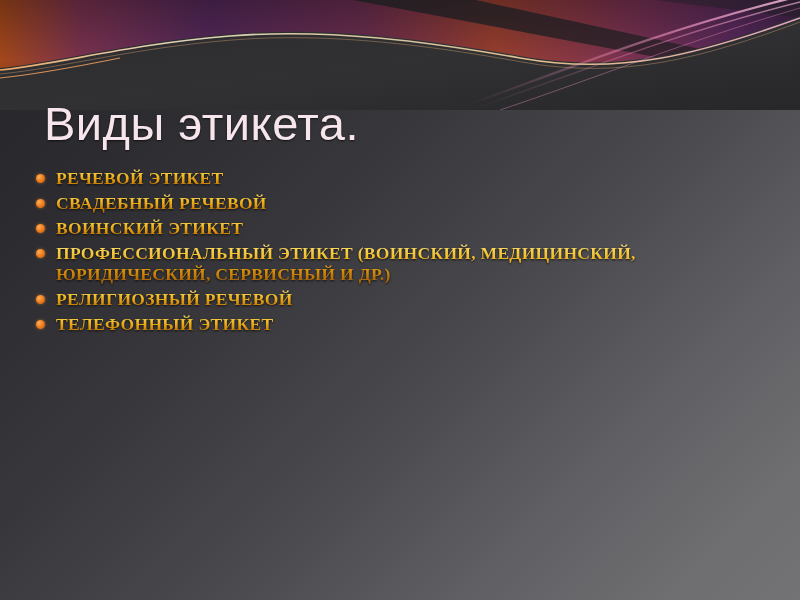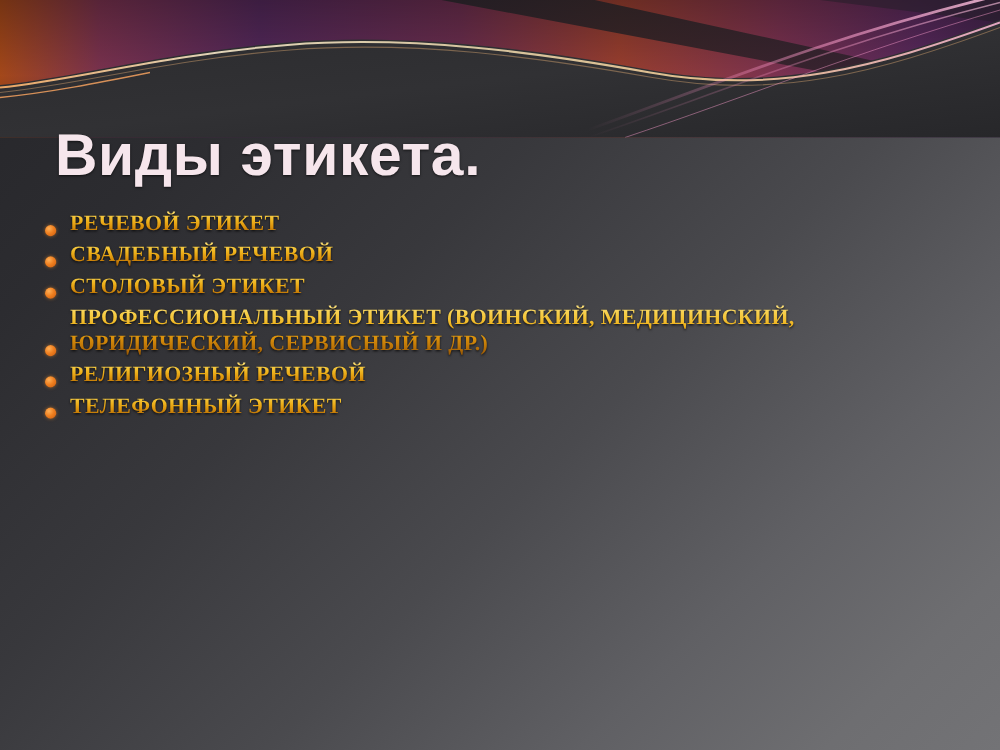--- a/index.html
+++ b/index.html
@@ -36,38 +36,38 @@
     overflow: hidden;
   }
   .band svg { display: block; }
 
   
   .title {
     position: absolute;
     left: 44px;
     top: 96px;
     font-size: 47px;
-    font-weight: 700;
+    font-weight: 400;
     letter-spacing: 0.5px;
     color: #f6e6ec;
     white-space: nowrap;
     text-shadow: 0 1px 2px rgba(0,0,0,.65);
   }
 
   
   .list {
     position: absolute;
     left: 36px;
     top: 168px;
     width: 700px;
   }
 
   .item {
     display: flex;
-    align-items: flex-end;
+    align-items: flex-start;
     margin-bottom: 4px;
   }
 
   .bullet {
     flex: 0 0 auto;
     width: 9px;
     height: 9px;
     border-radius: 50%;
     margin-top: 6px;
     margin-right: 11px;
@@ -175,21 +175,21 @@
     </div>
 
 
     <div class="item">
       <span class="bullet"></span>
       <span class="item-text">СВАДЕБНЫЙ РЕЧЕВОЙ</span>
     </div>
 
     <div class="item">
       <span class="bullet"></span>
-      <span class="item-text">СТОЛОВЫЙ ЭТИКЕТ</span>
+      <span class="item-text">ВОИНСКИЙ ЭТИКЕТ</span>
     </div>
 
 
 
     <div class="item">
       <span class="bullet"></span>
       <span class="item-text">ПРОФЕССИОНАЛЬНЫЙ ЭТИКЕТ (ВОИНСКИЙ, МЕДИЦИНСКИЙ, ЮРИДИЧЕСКИЙ, СЕРВИСНЫЙ И ДР.)</span>
     </div>
 
     <div class="item">

